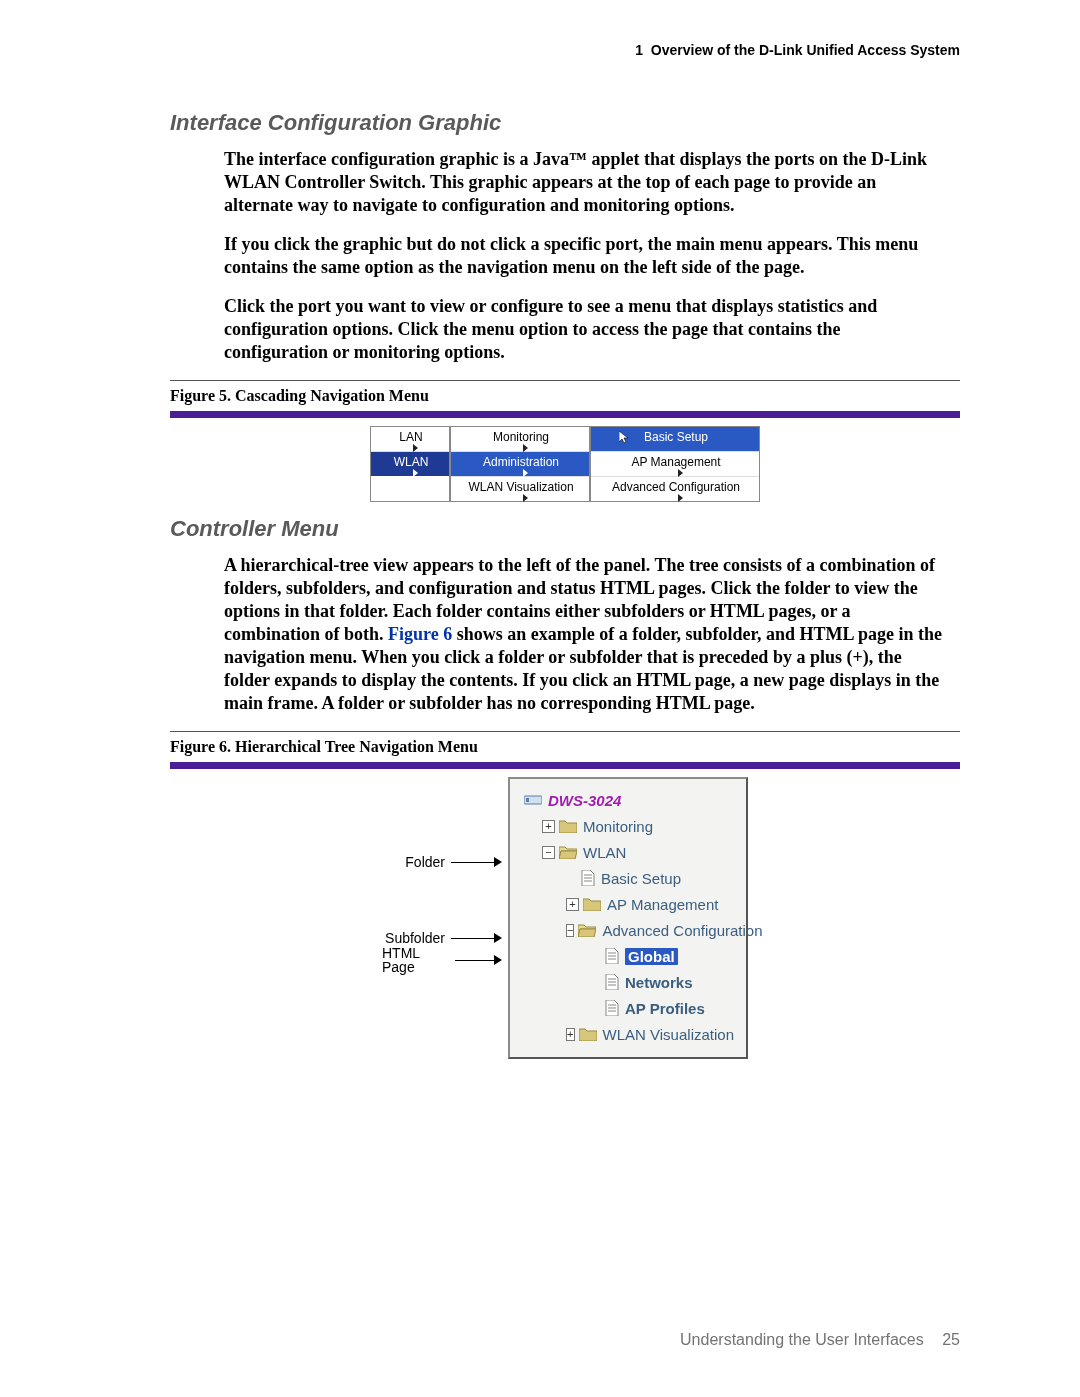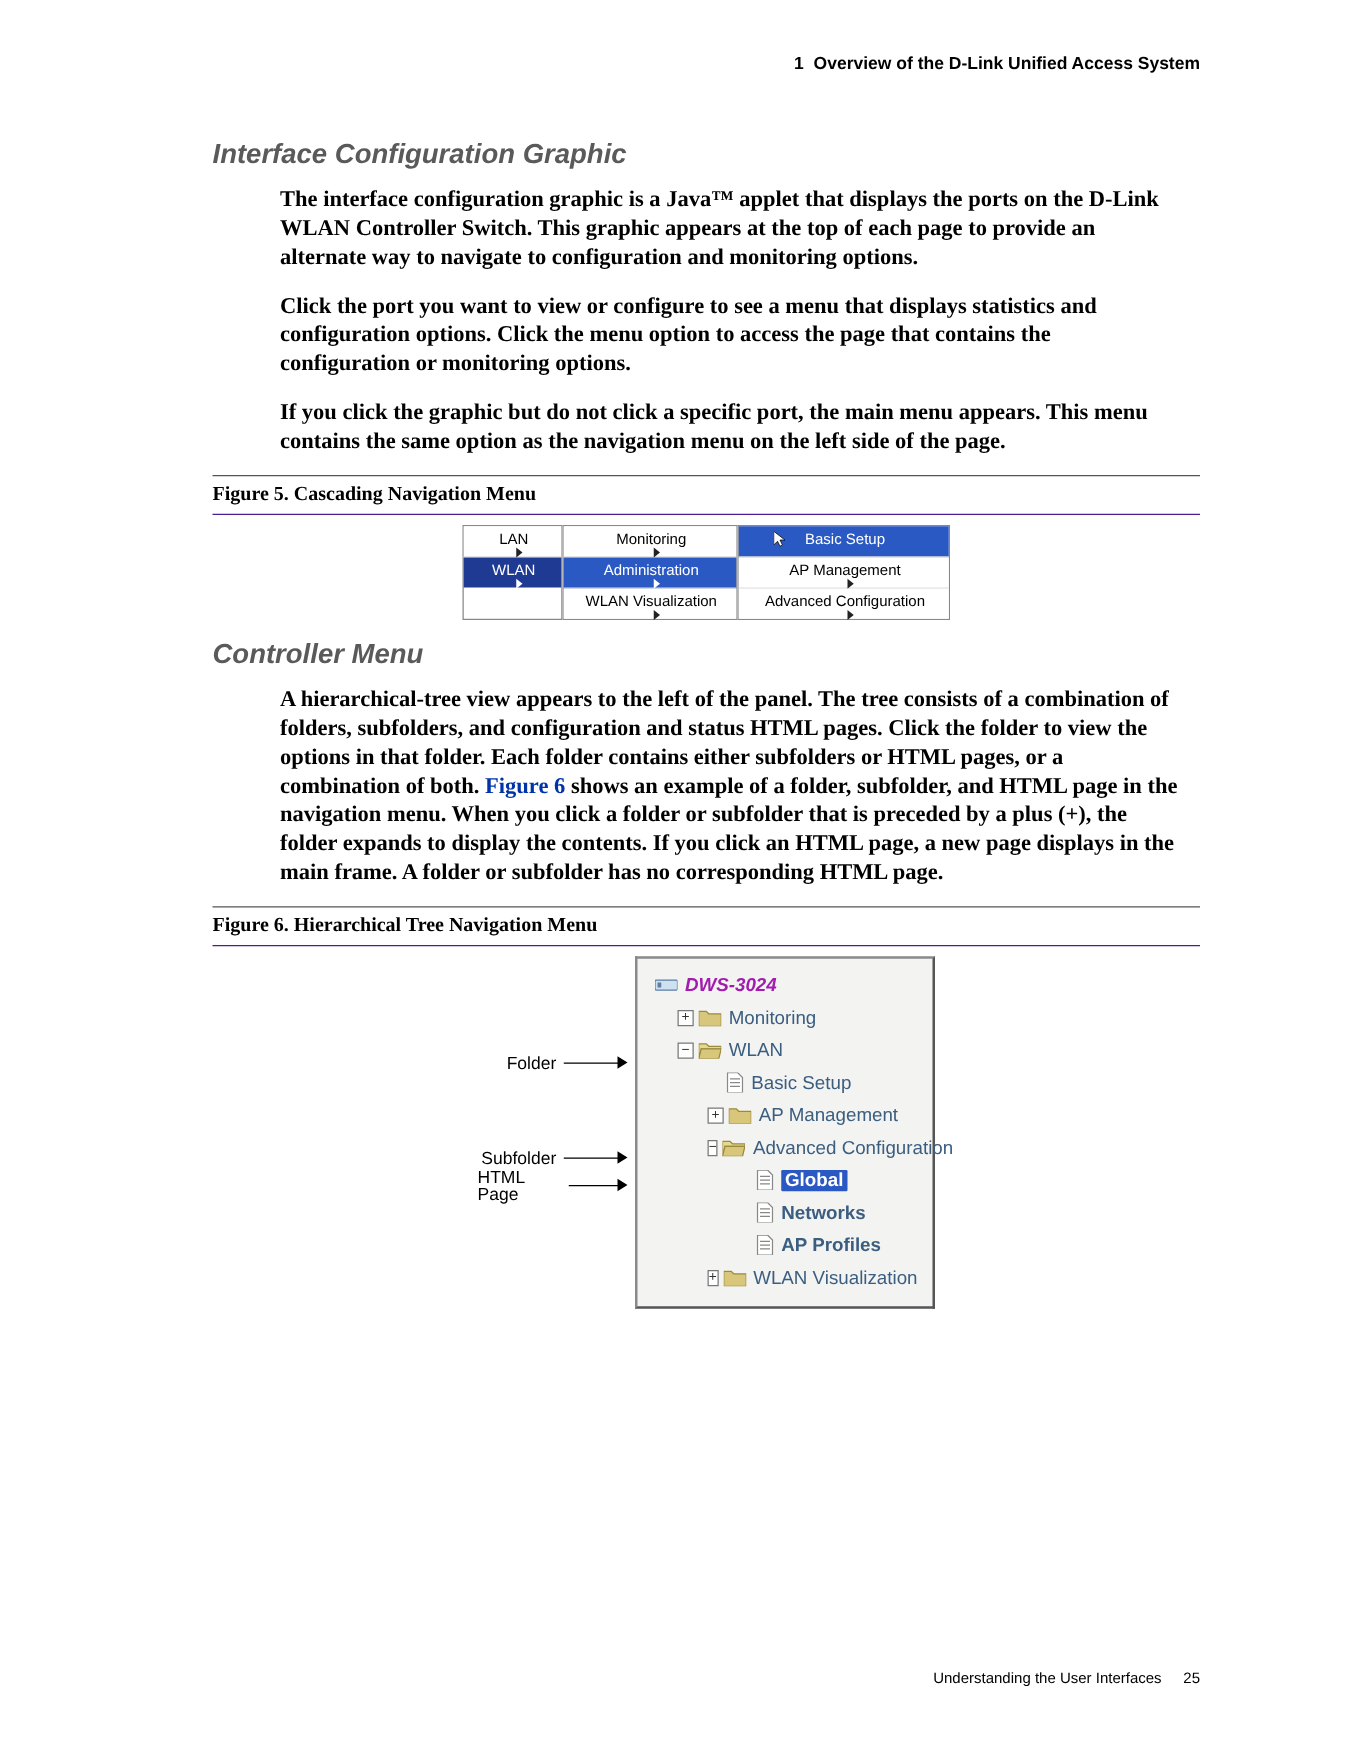--- a/index.html
+++ b/index.html
@@ -38,21 +38,21 @@
   }
   p.body {
     margin:0 16px 16px 54px;
     font-size:18px;
     line-height:1.28;
     text-align:left;
     font-weight:bold;
   }
   .fig-caption-bar {
     border-top:1px solid #555;
-    border-bottom:1px solid #4c1d95;
+    border-bottom:7px solid #4c1d95;
     padding:6px 0;
     font-family:"Times New Roman", Times, serif;
     font-weight:bold;
     font-size:16px;
     margin:12px 0 8px 0;
   }
   .link-ref { color:#0033aa; }
 
   
   .fig5-wrap { display:flex; justify-content:center; margin:6px 0 14px 0; }
@@ -175,41 +175,41 @@
   .d1 { padding-left:4px; }
   .d2 { padding-left:22px; }
   .d3 { padding-left:46px; }
   .d4 { padding-left:70px;font-weight:bold; }
 
   .footer {
     position:absolute;
     right:120px;
     bottom:48px;
     font-family:Arial, Helvetica, sans-serif;
-    font-size:12px;
-    color:#000000;
+    font-size:16px;
+    color:#737373;
   }
   .footer .pn { margin-left:14px; }
 </style>
 </head>
 <body>
 
 <div class="page">
 
   <div class="running-head">
     <span>1</span>&nbsp;&nbsp;<span>Overview of the D-Link Unified Access System</span>
   </div>
 
   <div class="content">
 
     <h2 class="section-heading">Interface Configuration Graphic</h2>
 
     <p class="body">The interface configuration graphic is a Java™ applet that displays the ports on the D-Link WLAN Controller Switch. This graphic appears at the top of each page to provide an alternate way to navigate to configuration and monitoring options.</p>
+    <p class="body">If you click the graphic but do not click a specific port, the main menu appears. This menu contains the same option as the navigation menu on the left side of the page.</p>
     <p class="body">Click the port you want to view or configure to see a menu that displays statistics and configuration options. Click the menu option to access the page that contains the configuration or monitoring options.</p>
-    <p class="body">If you click the graphic but do not click a specific port, the main menu appears. This menu contains the same option as the navigation menu on the left side of the page.</p>
 
     <div class="fig-caption-bar">Figure 5.  Cascading Navigation Menu</div>
 
     <div class="fig5-wrap">
       <div class="cascade">
 
         <div class="cascade-col">
           <div class="row">
             <span>LAN</span>
             <span class="tri"></span>

